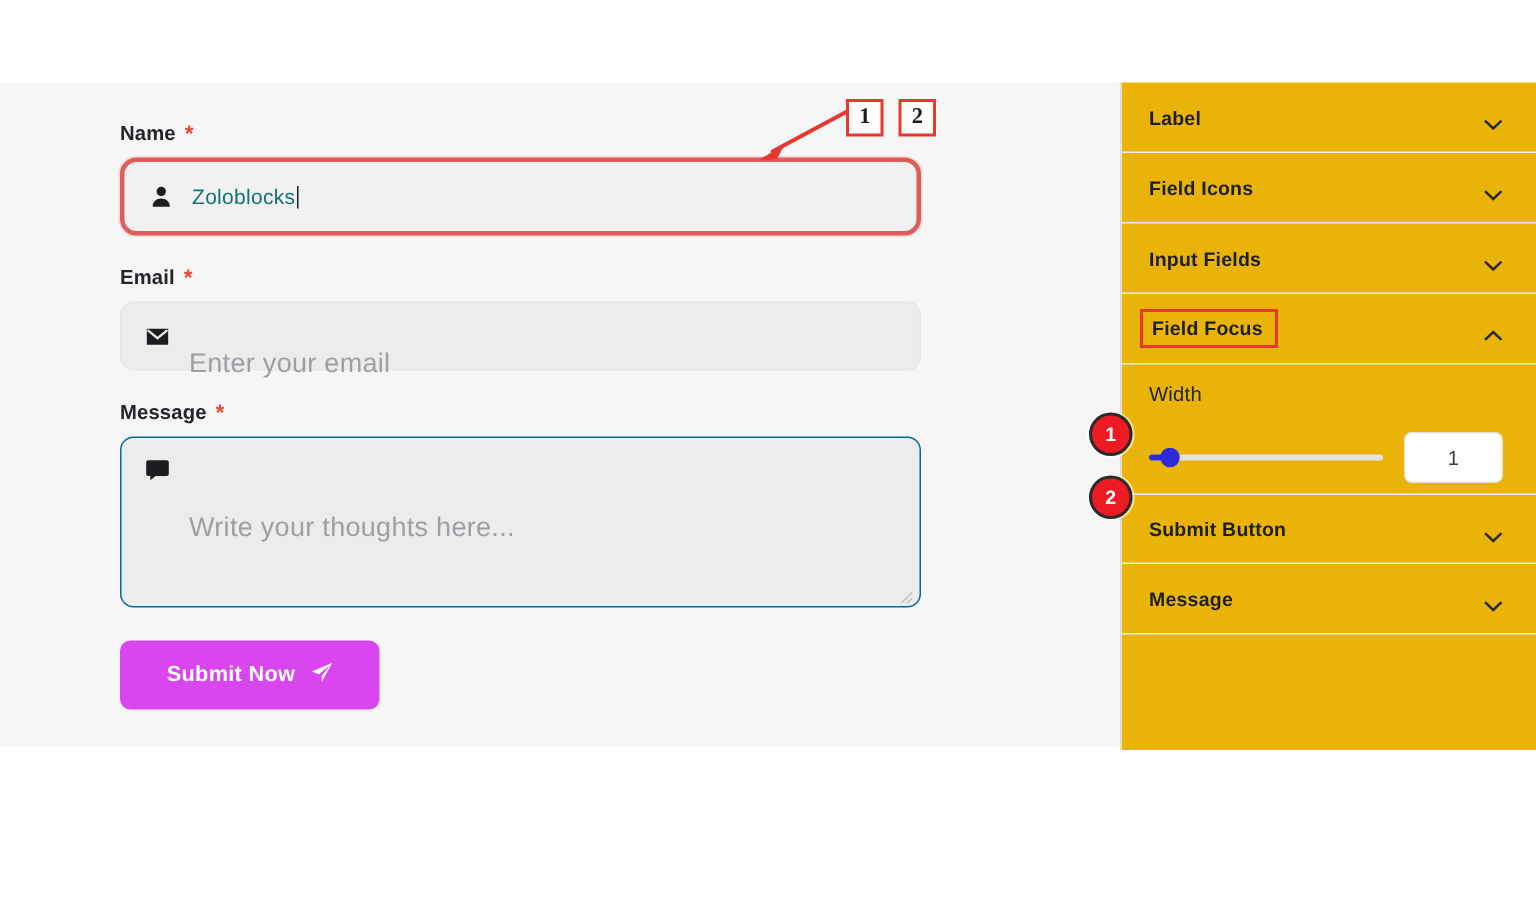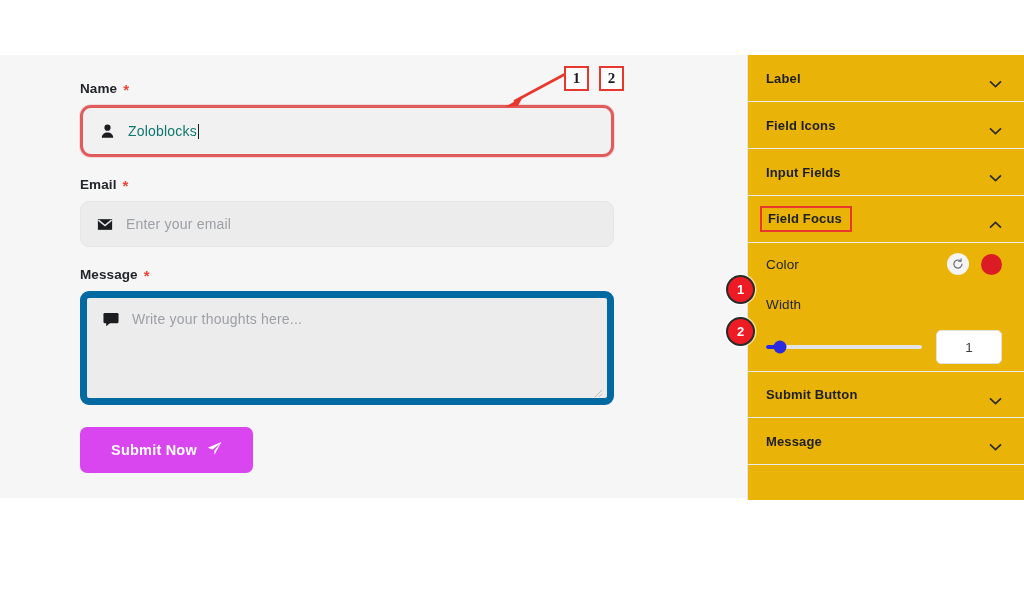--- a/index.html
+++ b/index.html
@@ -48,25 +48,25 @@
     border-radius: 11px;
     box-shadow: 0 0 0 1px rgba(224,92,92,.18);
   }
   .fi-icon { width: 20px; flex: 0 0 20px; display:flex; align-items:center; justify-content:center; margin-right: 11px; }
   .fi-icon svg { display:block; }
   .field-value { font-size: 14px; color: #0f766e; letter-spacing: .2px; position: relative; }
   .caret {
     display:inline-block; width:1px; height:15px; background:#1b1d20;
     margin-left:1px; vertical-align:-2px;
   }
-  .field-placeholder { font-size: 14px; color: #9c9fa4; letter-spacing: .2px; }
+  .field-placeholder { font-size: 18px; color: #9c9fa4; letter-spacing: .2px; margin-top: 36px; }
 
   .textarea-shell {
     width: 534px; height: 114px;
-    background: #ececec; border: 7px solid #0369a1;
+    background: #ececec; border: 1px solid #0369a1;
     border-radius: 9px; padding: 13px 14px 0 14px;
     display: flex; align-items: flex-start; position: relative;
   }
   .textarea-shell .fi-icon { margin-top: 1px; }
   .resize-grip {
     position: absolute; right: 4px; bottom: 3px;
     width: 11px; height: 11px; opacity: .42;
   }
 
   .submit-btn {
@@ -246,32 +246,20 @@
       <div class="acc-row">
         <span class="acc-title boxed">Field Focus</span>
         <span class="chev">
           <svg width="13" height="8" viewBox="0 0 13 8" fill="none" stroke="#2a2c30" stroke-width="1.7">
               <path d="M1 6.6 6.5 1.4 12 6.6"></path>
             </svg>
         </span>
       </div>
 
       <div class="acc-body">
-        <div class="ctl-row">
-          <span class="ctl-label">Color</span>
-          <span class="ctl-right">
-            <span class="reset-btn">
-              <svg width="12" height="12" viewBox="0 0 14 14" fill="none" stroke="#6d7176" stroke-width="1.4" stroke-linecap="round">
-                <path d="M11.6 7a4.7 4.7 0 1 1-1.5-3.4"></path>
-                <path d="M10.6 1v2.8H7.8"></path>
-              </svg>
-            </span>
-            <span class="color-dot" style="background: rgb(220, 28, 36);"></span>
-          </span>
-        </div>
 
         <div class="ctl-row" style="height:38px;">
           <span class="ctl-label">Width</span>
         </div>
 
         <div class="slider-row">
           <span class="slider-track">
             <span class="slider-fill" style="background: rgb(43, 43, 221); width: 9%;"></span>
             <span class="slider-thumb" style="background: rgb(43, 43, 221); left: 9%;"></span>
           </span>

